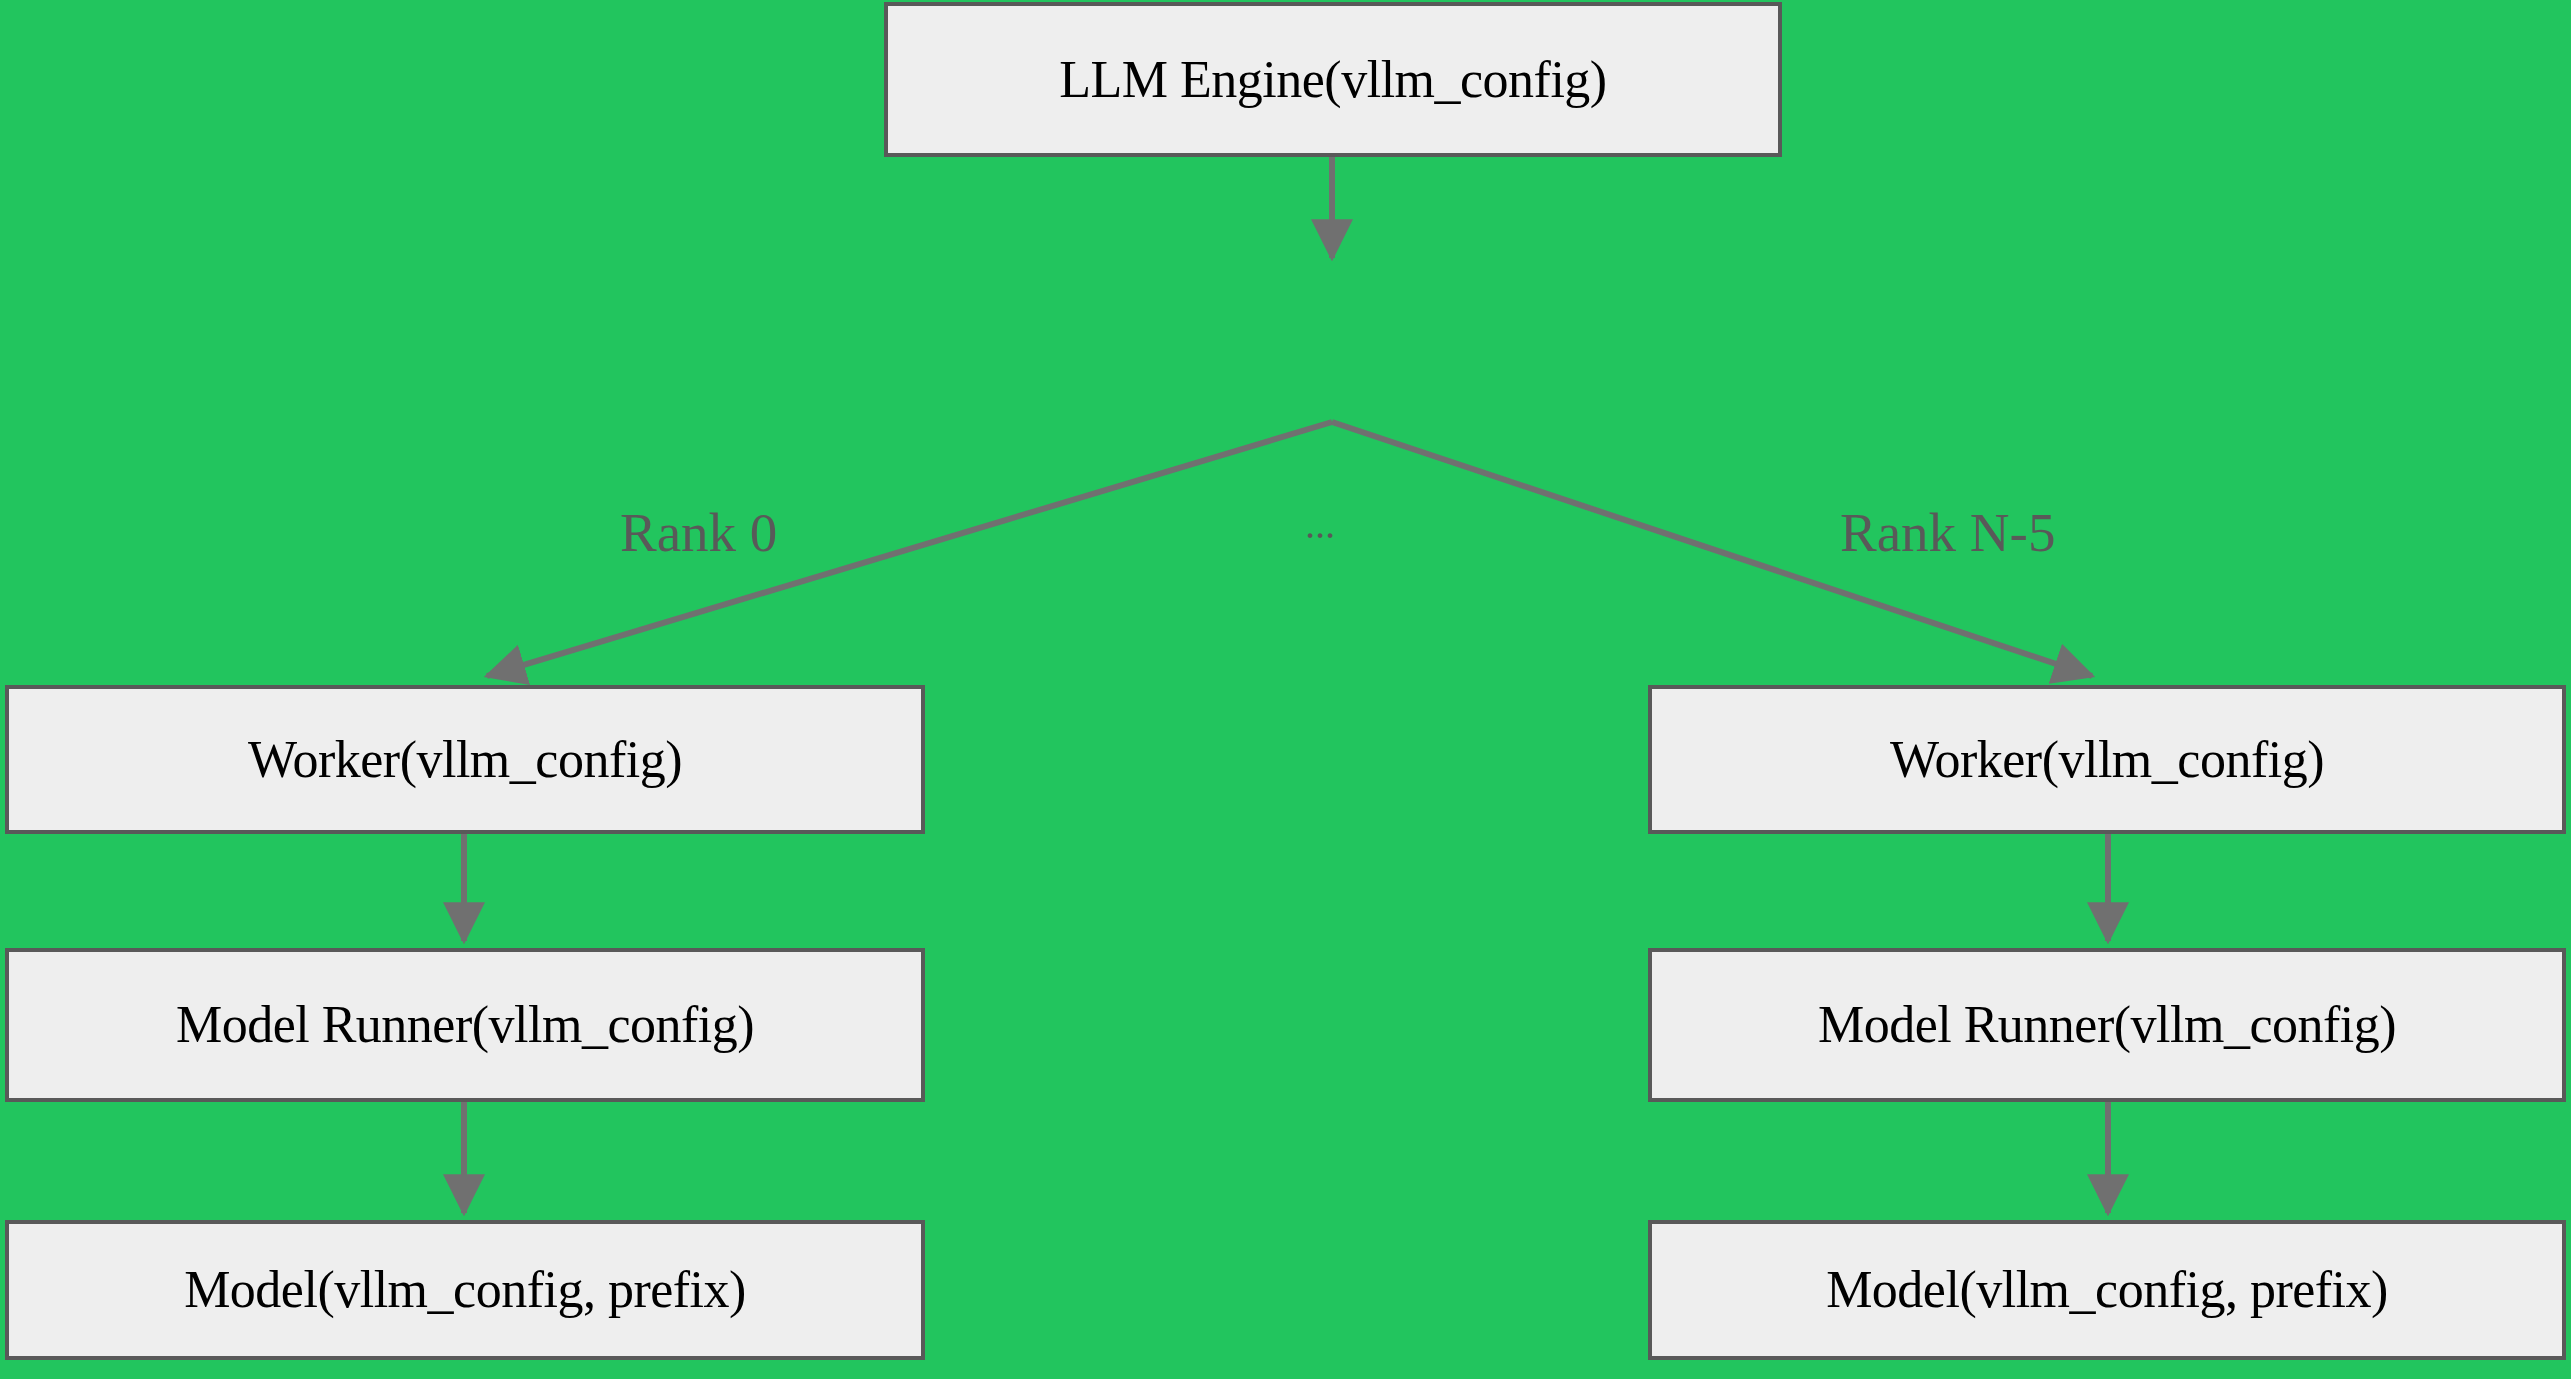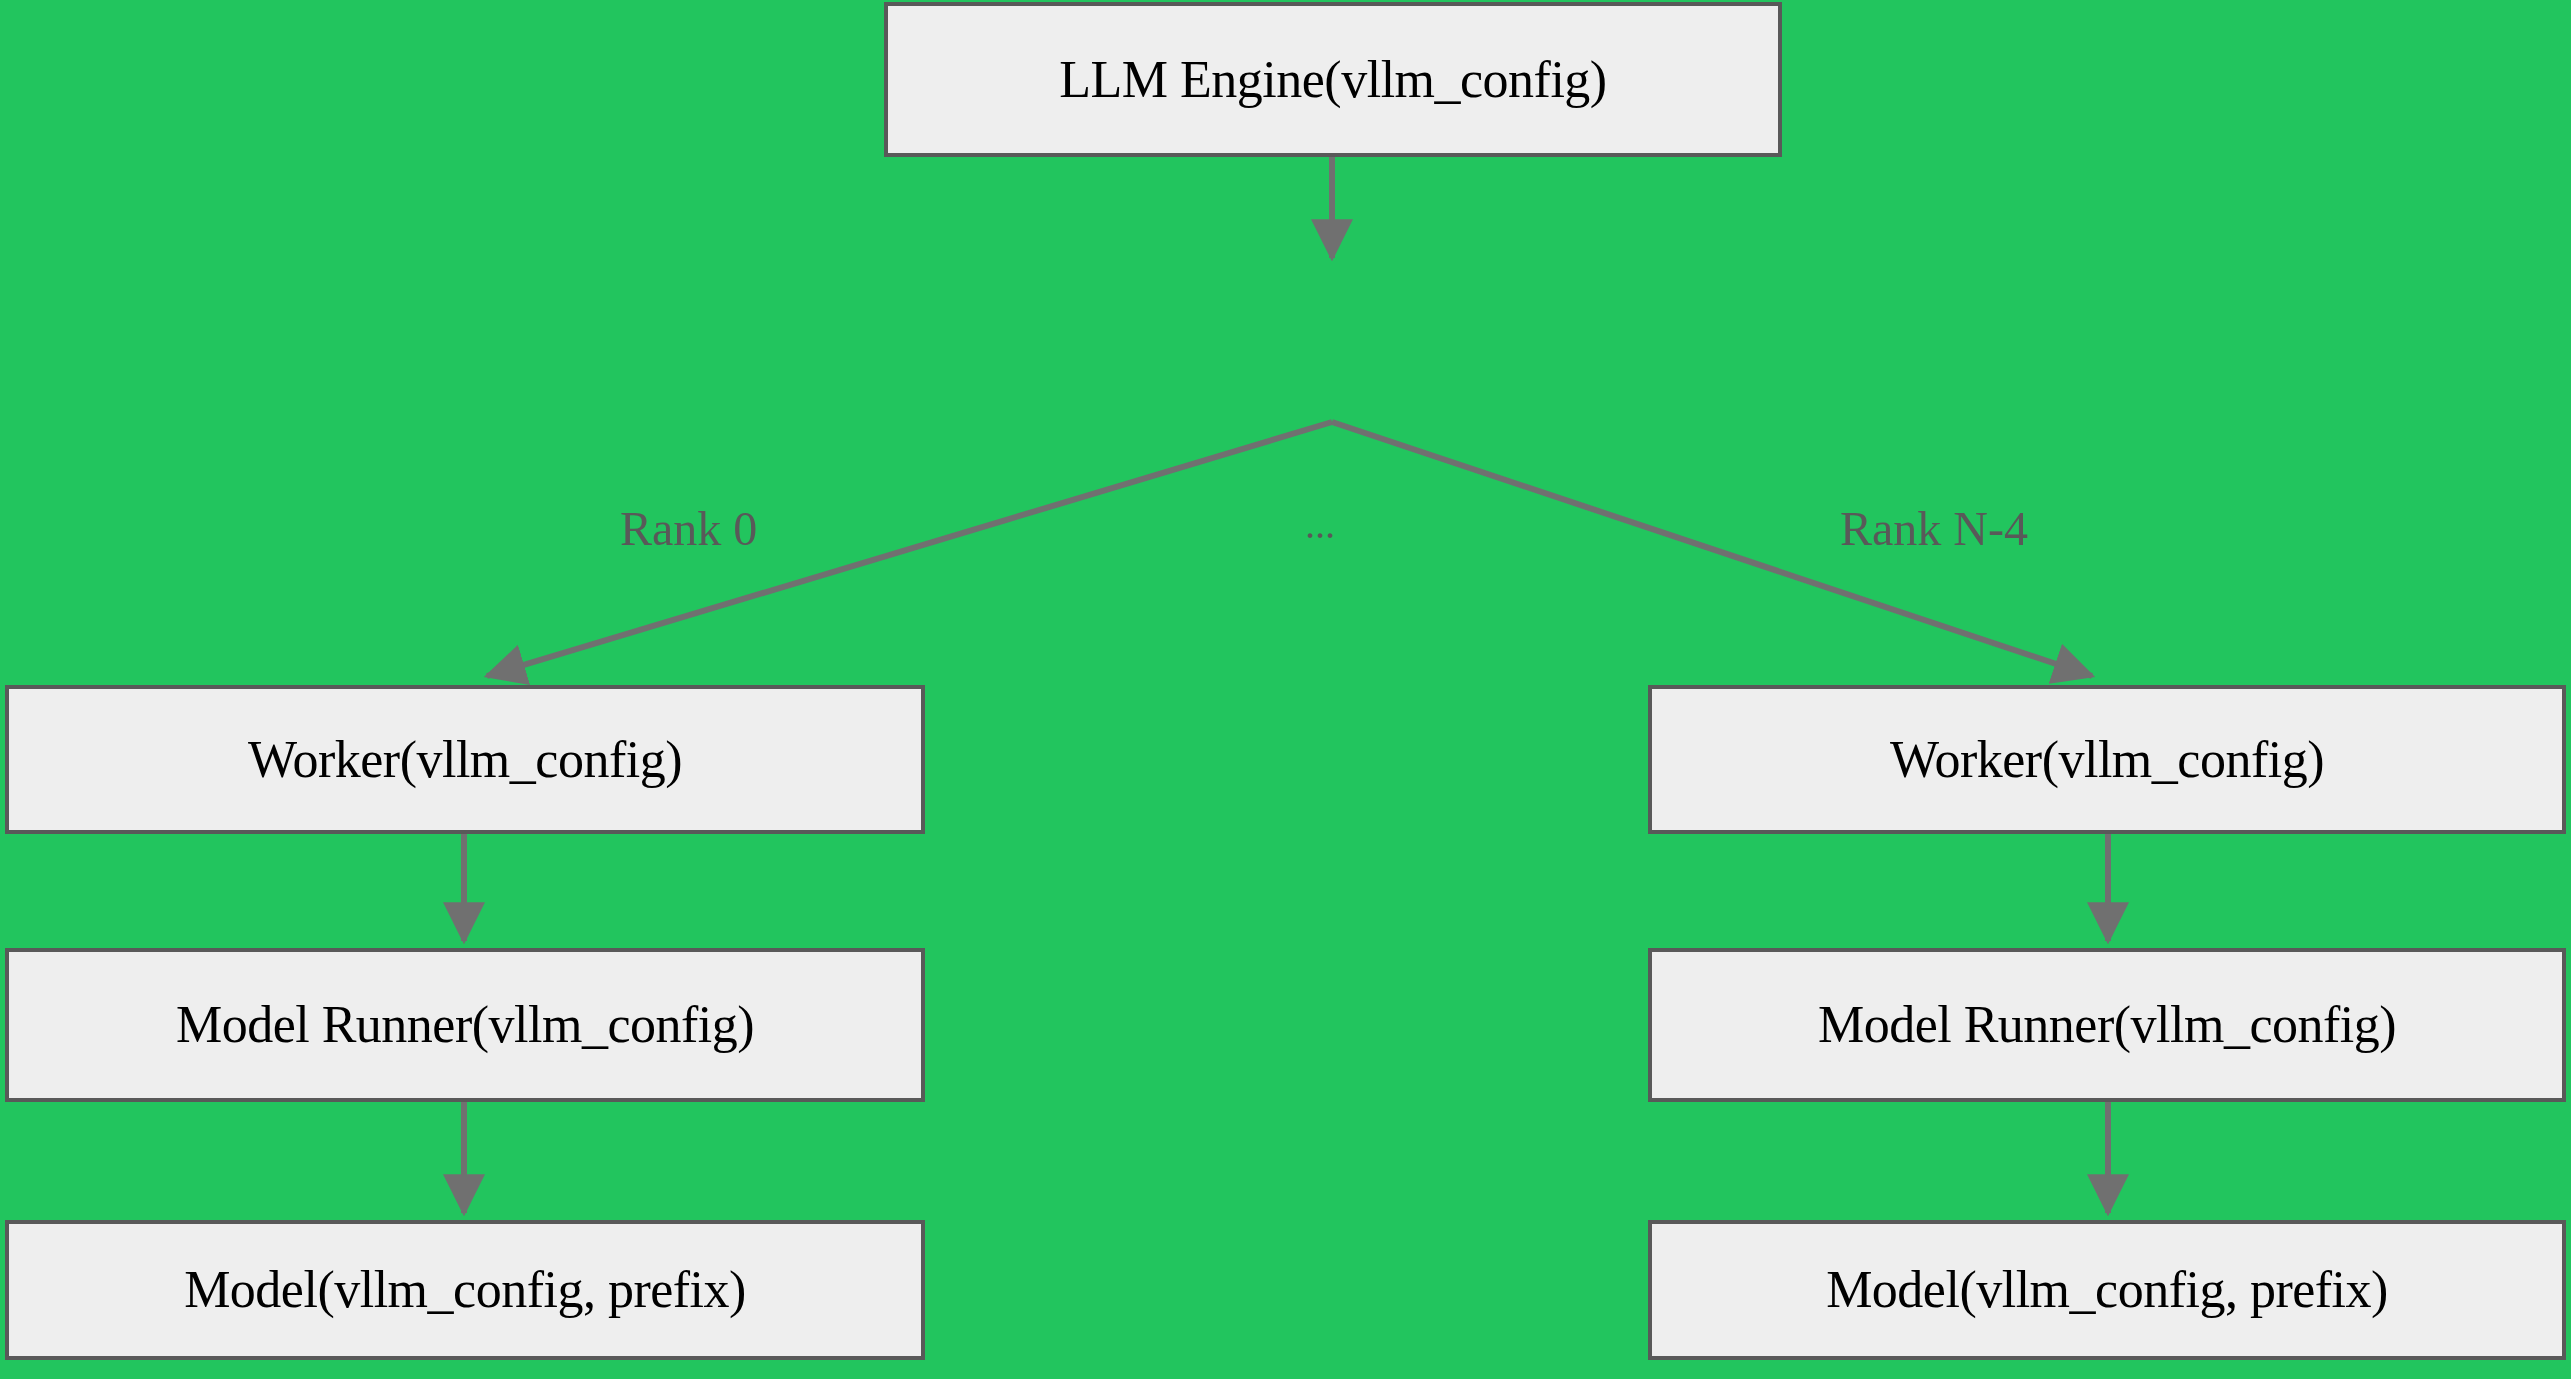--- a/index.html
+++ b/index.html
@@ -28,21 +28,21 @@
     color: #000000;
     font-size: 52px;
     font-weight: 400;
     letter-spacing: -0.5px;
     white-space: nowrap;
     line-height: 1;
   }
   .edge-label {
     position: absolute;
     color: #595959;
-    font-size: 48px;
+    font-size: 55px;
     font-weight: 400;
     white-space: nowrap;
     line-height: 1;
     letter-spacing: 0px;
   }
   .ellipsis-label {
     position: absolute;
     color: #595959;
     font-size: 52px;
     line-height: 1;
@@ -84,21 +84,21 @@
 
   <div class="node" style="left:884px; top:2px; width:898px; height:155px;">
     <span class="node-label">LLM Engine(vllm_config)</span>
   </div>
 
 
   <div class="edge-label" style="left:620px; top:505px;">Rank 0</div>
 
   <div class="ellipsis-label" style="left:1305px; top:505px; font-size:40px;">...</div>
 
-  <div class="edge-label" style="left:1840px; top:505px;">Rank N-4</div>
+  <div class="edge-label" style="left:1840px; top:505px;">Rank N-5</div>
 
   <div class="node" style="left:5px; top:685px; width:920px; height:149px;">
     <span class="node-label">Worker(vllm_config)</span>
   </div>
 
   <div class="node" style="left:5px; top:948px; width:920px; height:154px;">
     <span class="node-label">Model Runner(vllm_config)</span>
   </div>
 
   <div class="node" style="left:5px; top:1220px; width:920px; height:140px;">

